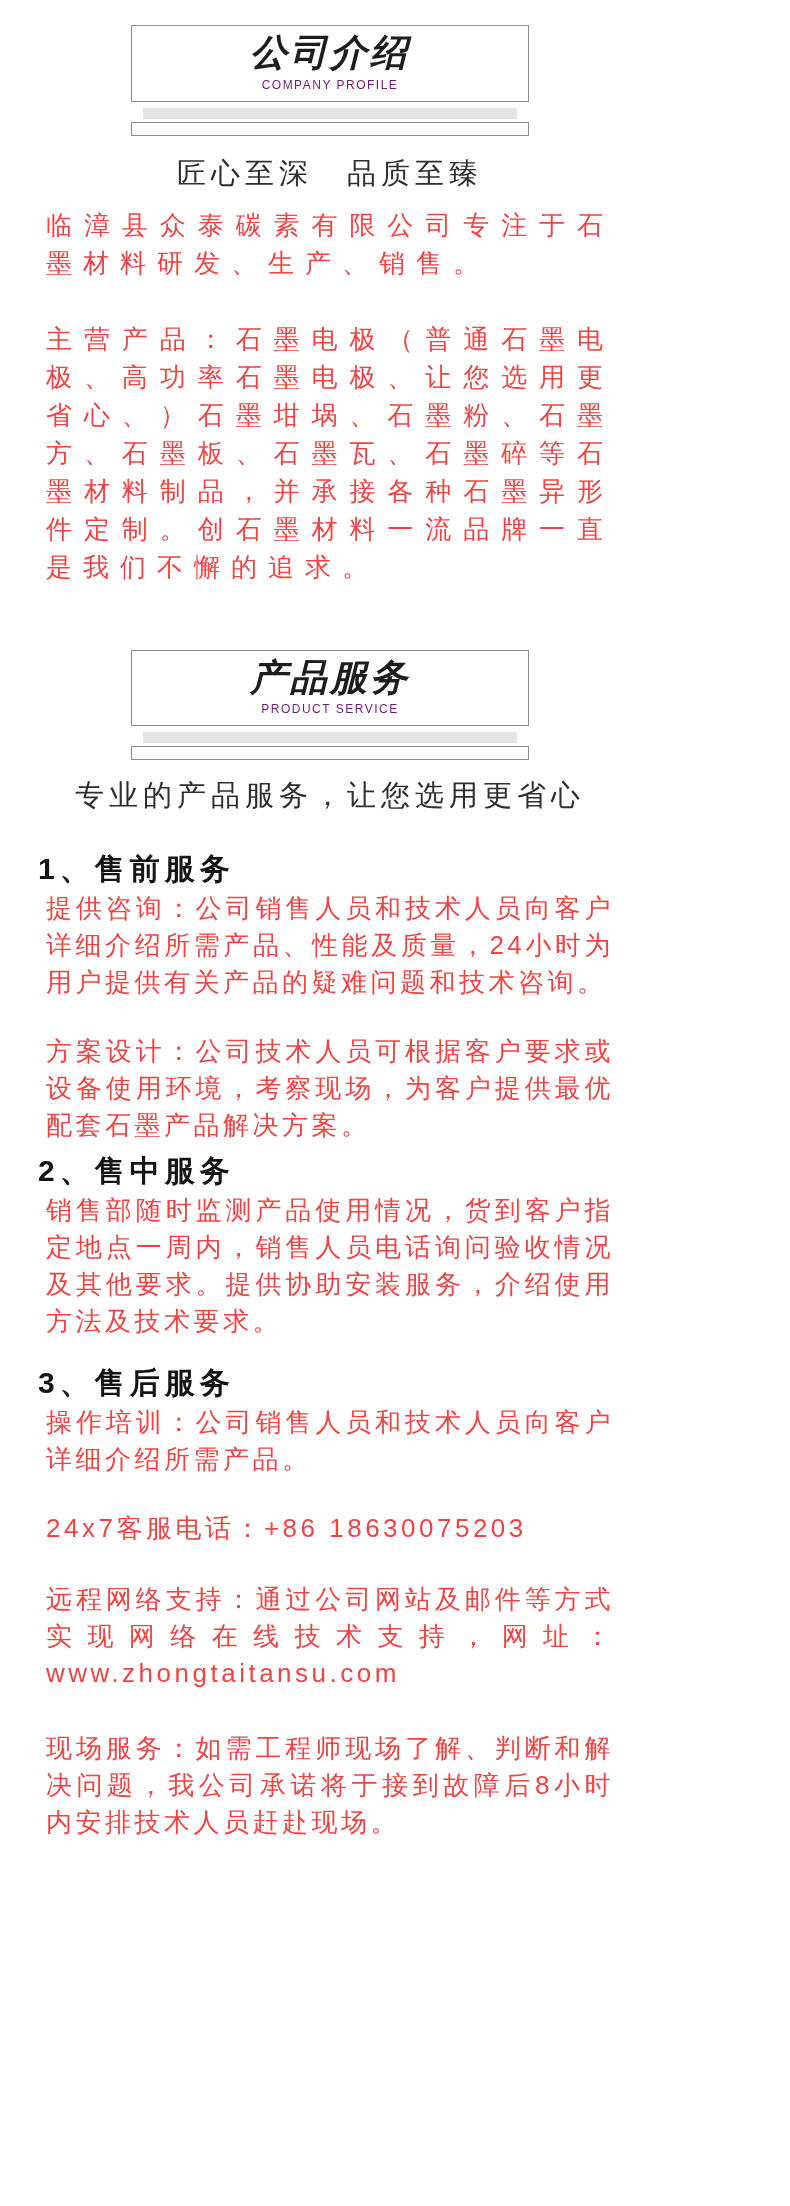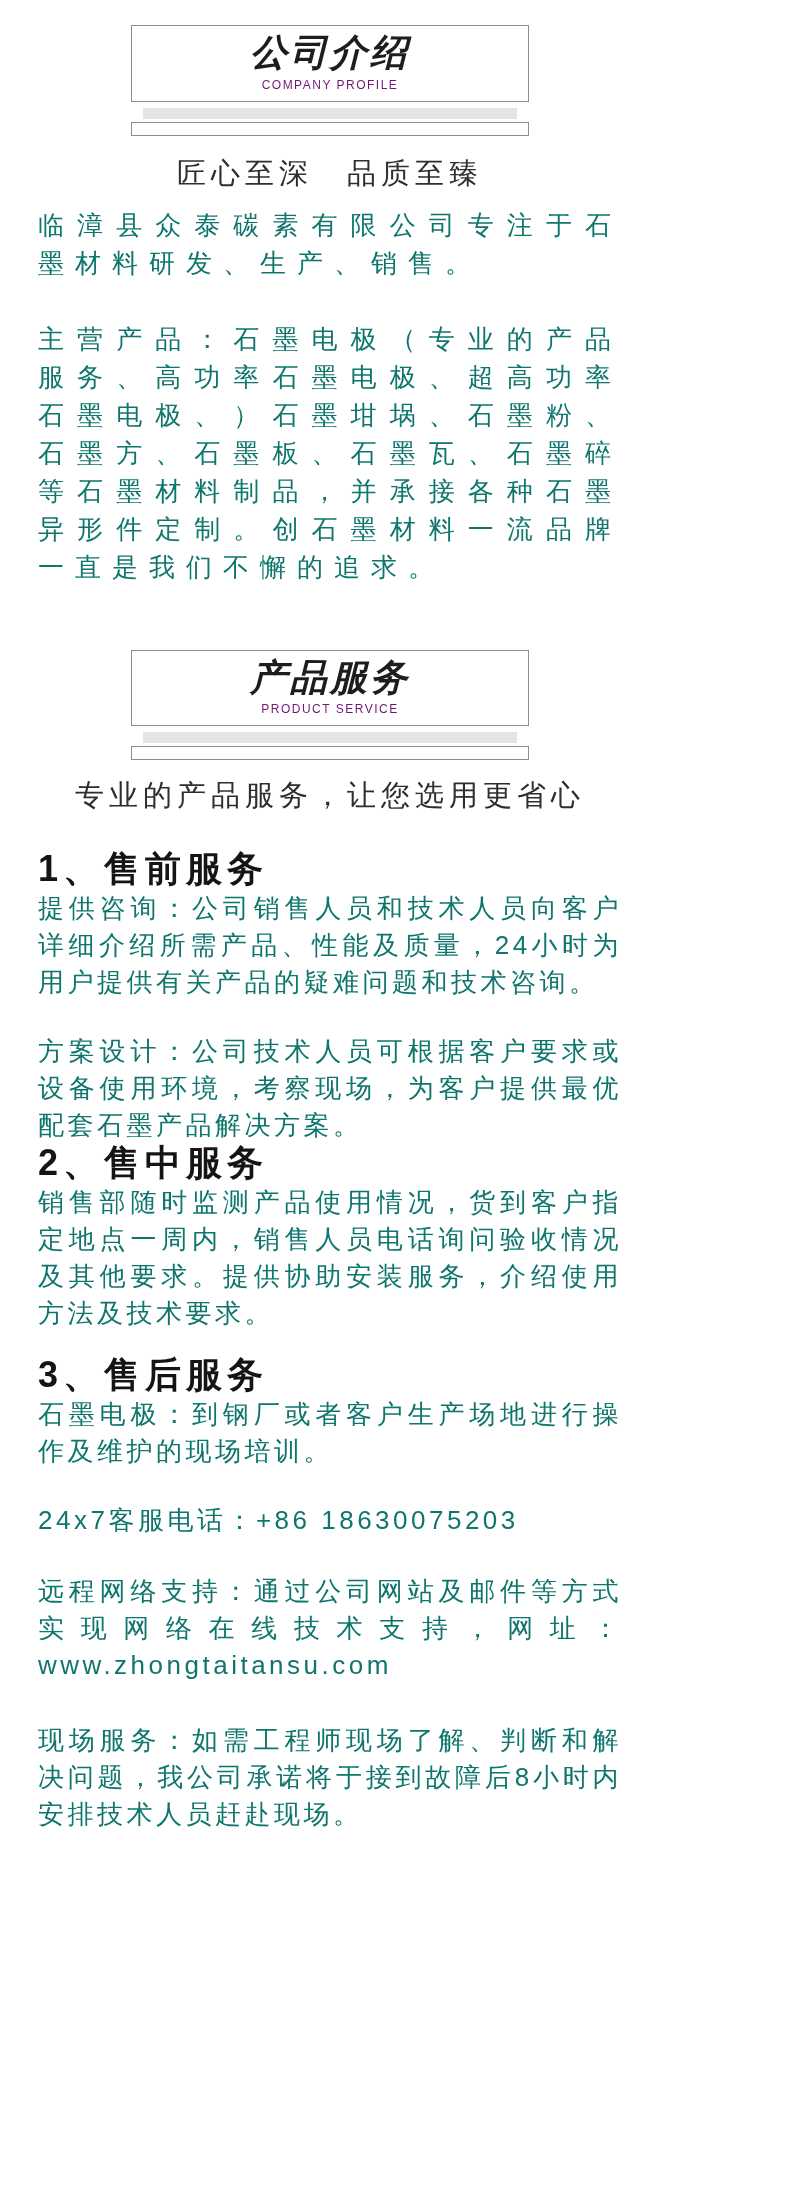--- a/index.html
+++ b/index.html
@@ -12,24 +12,24 @@
   .sec-header{width:398px;margin-left:auto;margin-right:auto;}
   .hdr-card{border:1px solid #8c8c8c;background:#fff;text-align:center;padding:6px 0 9px;}
   .hdr-title{font-size:37px;font-weight:900;font-style:italic;color:#1d1d1d;letter-spacing:3px;line-height:1.15;}
   .hdr-sub{font-size:12px;color:#701a75;letter-spacing:1.5px;margin-top:3px;}
   .hdr-bar-gray{height:11px;background:#e4e4e4;margin:6px 12px 0 12px;}
   .hdr-bar-white{height:12px;background:#fff;border:1px solid #8c8c8c;margin-top:3px;}
   
   .tagline{text-align:center;font-size:29px;color:#2e2e2e;letter-spacing:5px;line-height:34px;}
   
   .content{padding:0 38px;}
-  .para{margin:0;font-size:26px;line-height:37px;text-align:justify;color:#0f766e;word-break:normal;}
+  .para{margin:8px;font-size:26px;line-height:37px;text-align:justify;color:#ef4444;word-break:normal;}
   .intro-para{letter-spacing:11px;line-height:38px;}
   .svc-para{letter-spacing:3.5px;}
-  .sec-heading{margin:0;font-size:36px;line-height:38px;font-weight:700;color:#141414;letter-spacing:5px;}
+  .sec-heading{margin:0;font-size:30px;line-height:38px;font-weight:700;color:#141414;letter-spacing:5px;}
   
   .sh-company{margin-top:25px}
   .tl-company{margin-top:20px}
   .para-1{margin-top:16px}
   .para-2{margin-top:38px}
   .sh-service{margin-top:64px}
   .tl-service{margin-top:18px}
   .h-presale{margin-top:38px}
   .p-consult{margin-top:2px}
   .p-design{margin-top:32px}
@@ -57,21 +57,21 @@
         <div class="hdr-sub">COMPANY PROFILE</div>
       </div>
       <div class="hdr-bar-gray"></div>
       <div class="hdr-bar-white"></div>
     </div>
 
     <div class="tagline tl-company">匠心至深　品质至臻</div>
 
     <div class="content">
       <p class="para intro-para para-1">临漳县众泰碳素有限公司专注于石墨材料研发、生产、销售。</p>
-      <p class="para intro-para para-2">主营产品：石墨电极（专业的产品服务、高功率石墨电极、超高功率石墨电极、）石墨坩埚、石墨粉、石墨方、石墨板、石墨瓦、石墨碎等石墨材料制品，并承接各种石墨异形件定制。创石墨材料一流品牌一直是我们不懈的追求。</p>
+      <p class="para intro-para para-2">主营产品：石墨电极（普通石墨电极、高功率石墨电极、让您选用更省心、）石墨坩埚、石墨粉、石墨方、石墨板、石墨瓦、石墨碎等石墨材料制品，并承接各种石墨异形件定制。创石墨材料一流品牌一直是我们不懈的追求。</p>
     </div>
   </section>
 
   <section>
     <div class="sec-header sh-service">
       <div class="hdr-card">
         <div class="hdr-title">产品服务</div>
         <div class="hdr-sub">PRODUCT SERVICE</div>
       </div>
       <div class="hdr-bar-gray"></div>
@@ -82,21 +82,21 @@
 
     <div class="content">
       <h2 class="sec-heading h-presale">1、售前服务</h2>
       <p class="para svc-para p-consult">提供咨询：公司销售人员和技术人员向客户详细介绍所需产品、性能及质量，24小时为用户提供有关产品的疑难问题和技术咨询。</p>
       <p class="para svc-para p-design">方案设计：公司技术人员可根据客户要求或设备使用环境，考察现场，为客户提供最优配套石墨产品解决方案。</p>
 
       <h2 class="sec-heading h-midsale">2、售中服务</h2>
       <p class="para svc-para p-midsale">销售部随时监测产品使用情况，货到客户指定地点一周内，销售人员电话询问验收情况及其他要求。提供协助安装服务，介绍使用方法及技术要求。</p>
 
       <h2 class="sec-heading h-aftersale">3、售后服务</h2>
-      <p class="para svc-para p-training">石墨电极：到钢厂或者客户生产场地进行操作及维护的现场培训。</p>
+      <p class="para svc-para p-training">操作培训：公司销售人员和技术人员向客户详细介绍所需产品。</p>
 
       <p class="para svc-para p-hotline">24x7客服电话：+86 18630075203</p>
       <p class="para svc-para p-remote">远程网络支持：通过公司网站及邮件等方式实现网络在线技术支持，网址：www.zhongtaitansu.com</p>
       <p class="para svc-para p-onsite">现场服务：如需工程师现场了解、判断和解决问题，我公司承诺将于接到故障后8小时内安排技术人员赶赴现场。</p>
     </div>
   </section>
 
 </div>
 
 </body></html>

